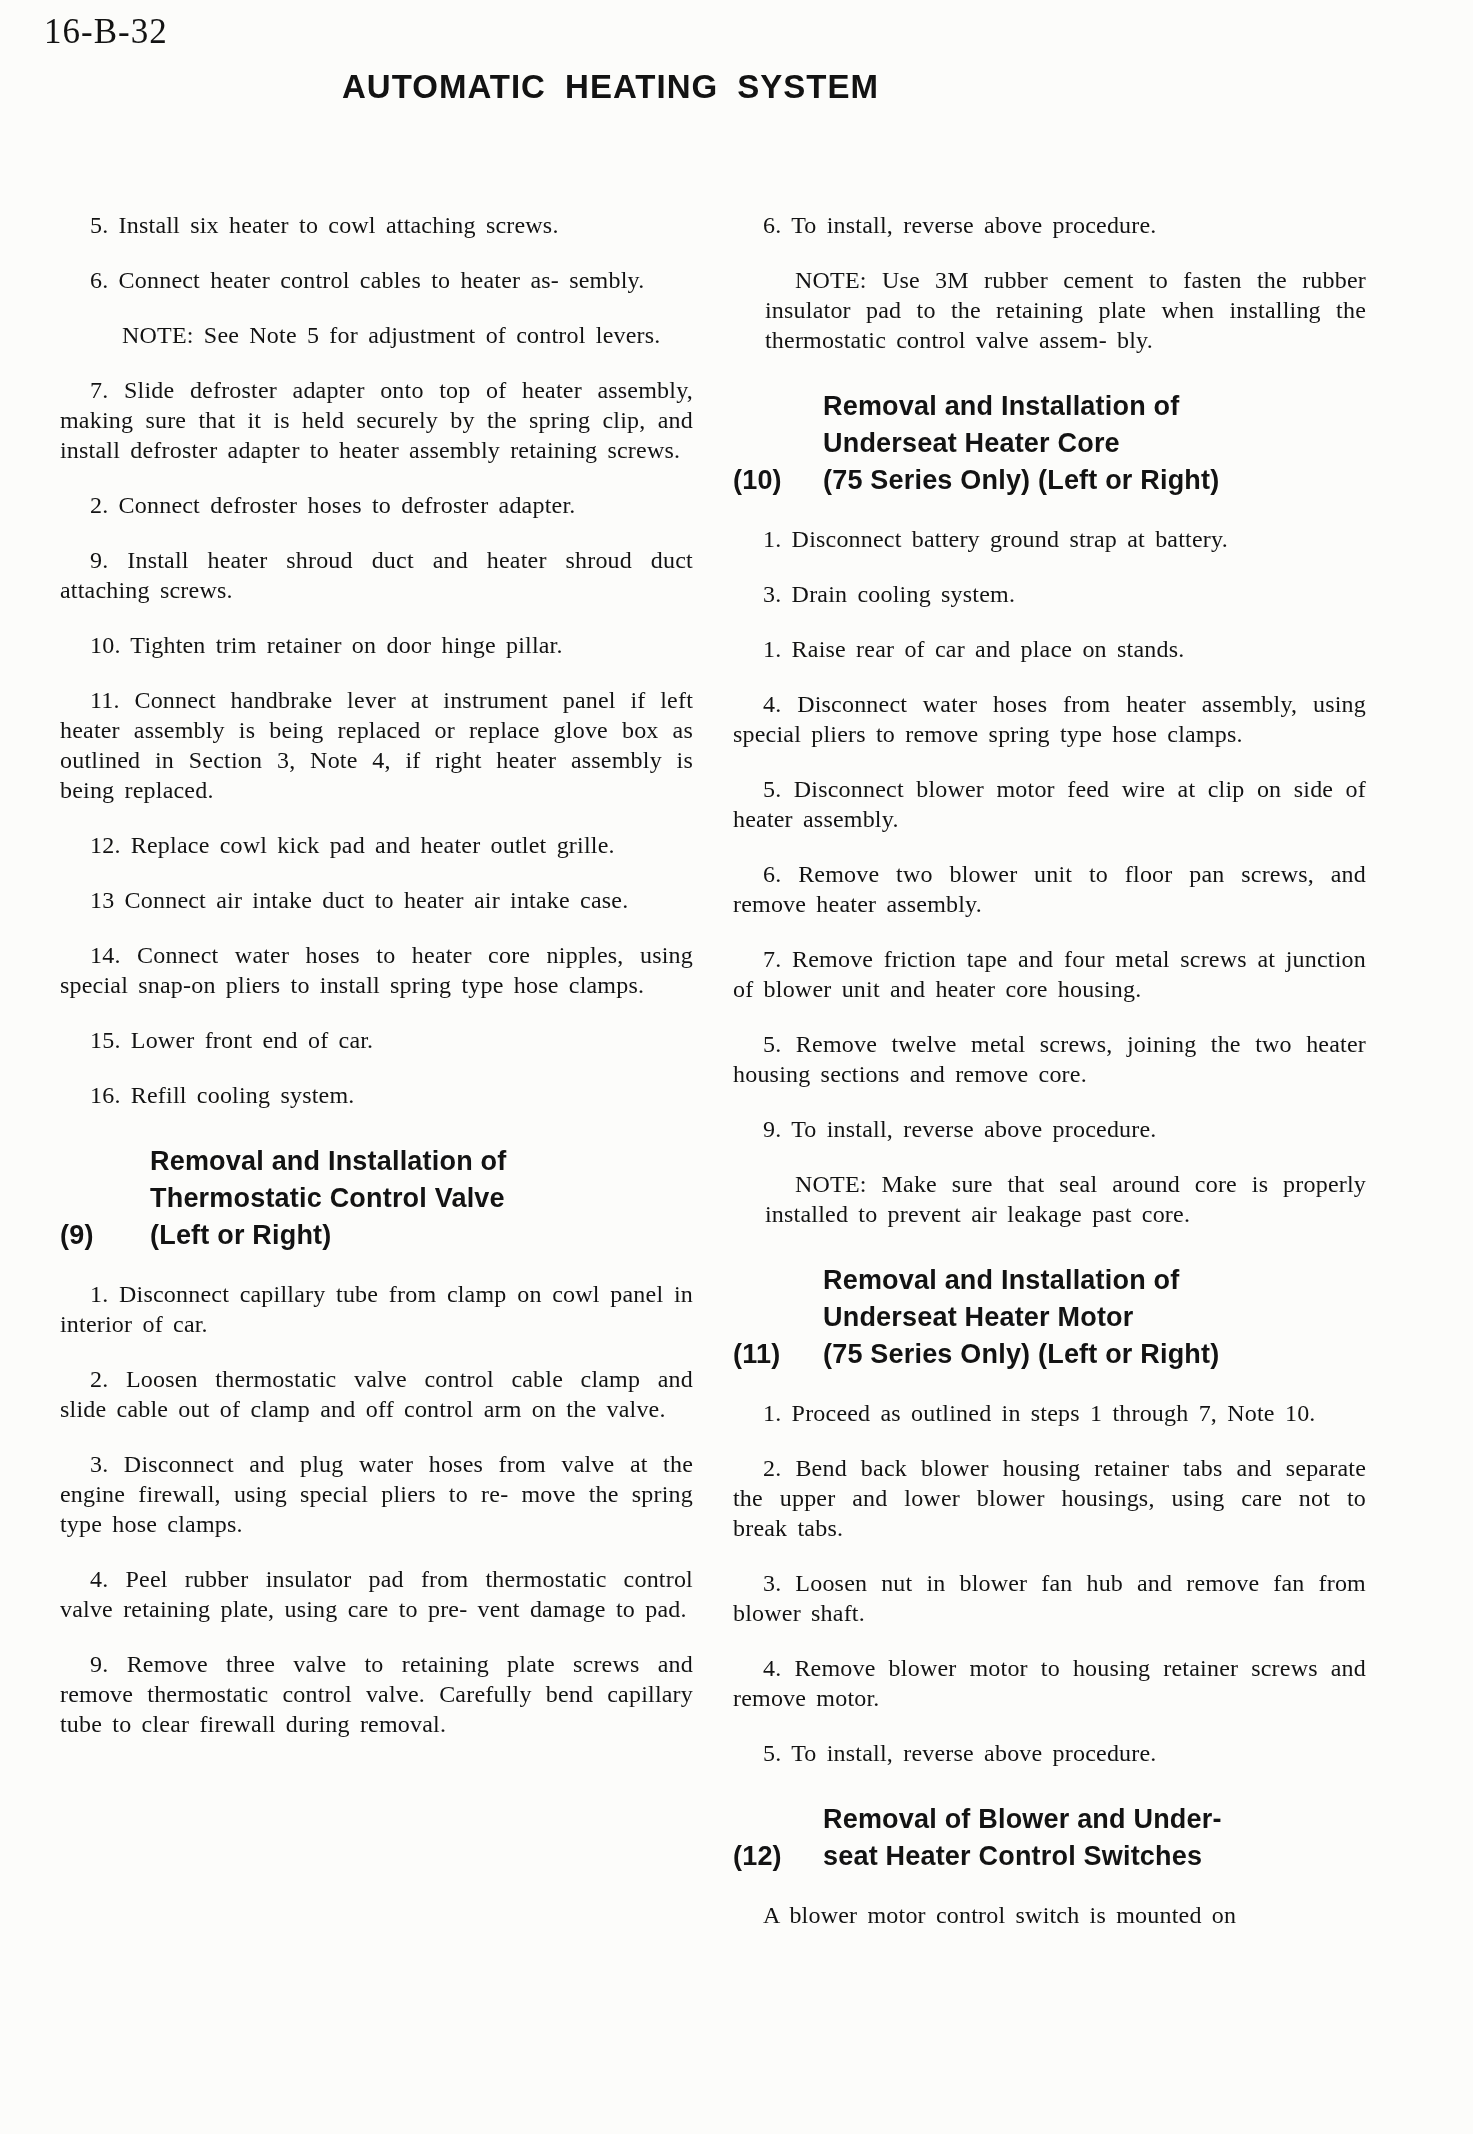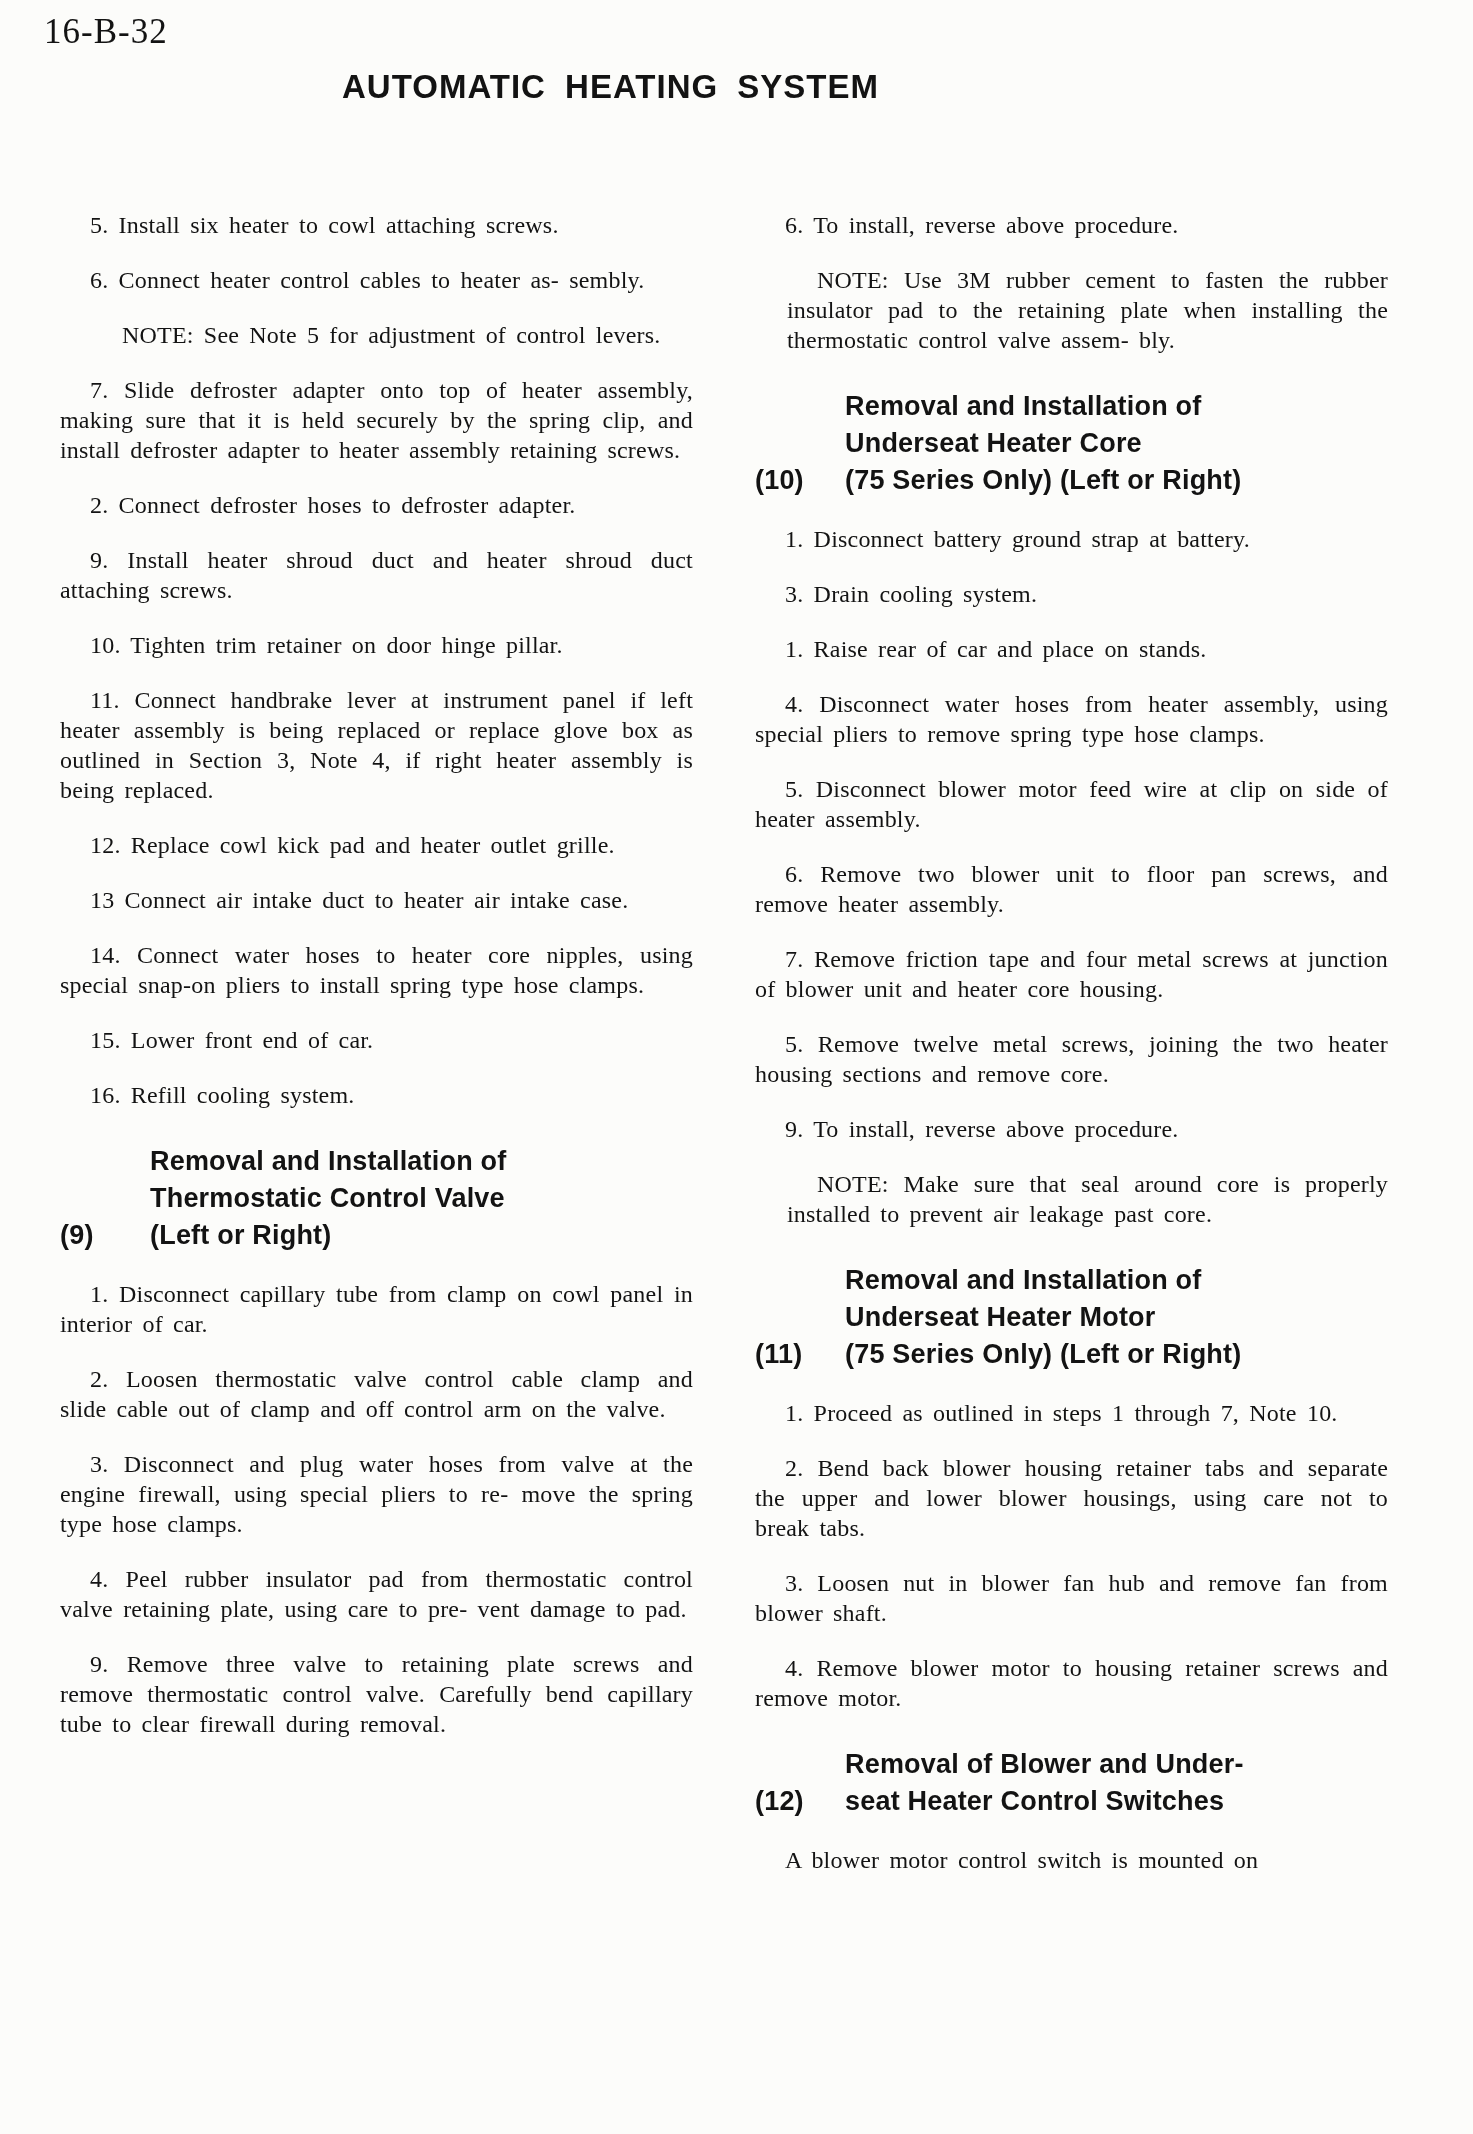--- a/index.html
+++ b/index.html
@@ -30,21 +30,21 @@
     letter-spacing: 1px;
     word-spacing: 9px;
     white-space: nowrap;
   }
   .columns {
     position: absolute;
     top: 210px;
     left: 60px;
     width: 1308px;
     display: flex;
-    gap: 62px;
+    gap: 40px;
   }
   .column {
     width: 633px;
     flex: 0 0 633px;
   }
   .block { margin: 25px 0 0 0; }
   .column > .block:first-child { margin-top: 0; }
   p.step, p.note {
     font-size: 24px;
     line-height: 30px;
@@ -116,20 +116,21 @@
         <p class="block step">9. To install, reverse above procedure.</p>
         <p class="block note">NOTE: Make sure that seal around core is properly installed to prevent air leakage past core.</p>
         <div class="block heading">
           <span class="h-num">(11)</span>
           <span class="h-text">Removal and Installation of<br>Underseat Heater Motor<br>(75 Series Only) (Left or Right)</span>
         </div>
         <p class="block step">1. Proceed as outlined in steps 1 through 7, Note 10.</p>
         <p class="block step">2. Bend back blower housing retainer tabs and separate the upper and lower blower housings, using care not to break tabs.</p>
         <p class="block step">3. Loosen nut in blower fan hub and remove fan from blower shaft.</p>
         <p class="block step">4. Remove blower motor to housing retainer screws and remove motor.</p>
+        <p class="block step">5. To install, reverse above procedure.</p>
         <div class="block heading">
           <span class="h-num">(12)</span>
           <span class="h-text">Removal of Blower and Under-<br>seat Heater Control Switches</span>
         </div>
         <p class="block step">A blower motor control switch is mounted on</p>
       </div>
   </div>
 </div>
 
 </body></html>

